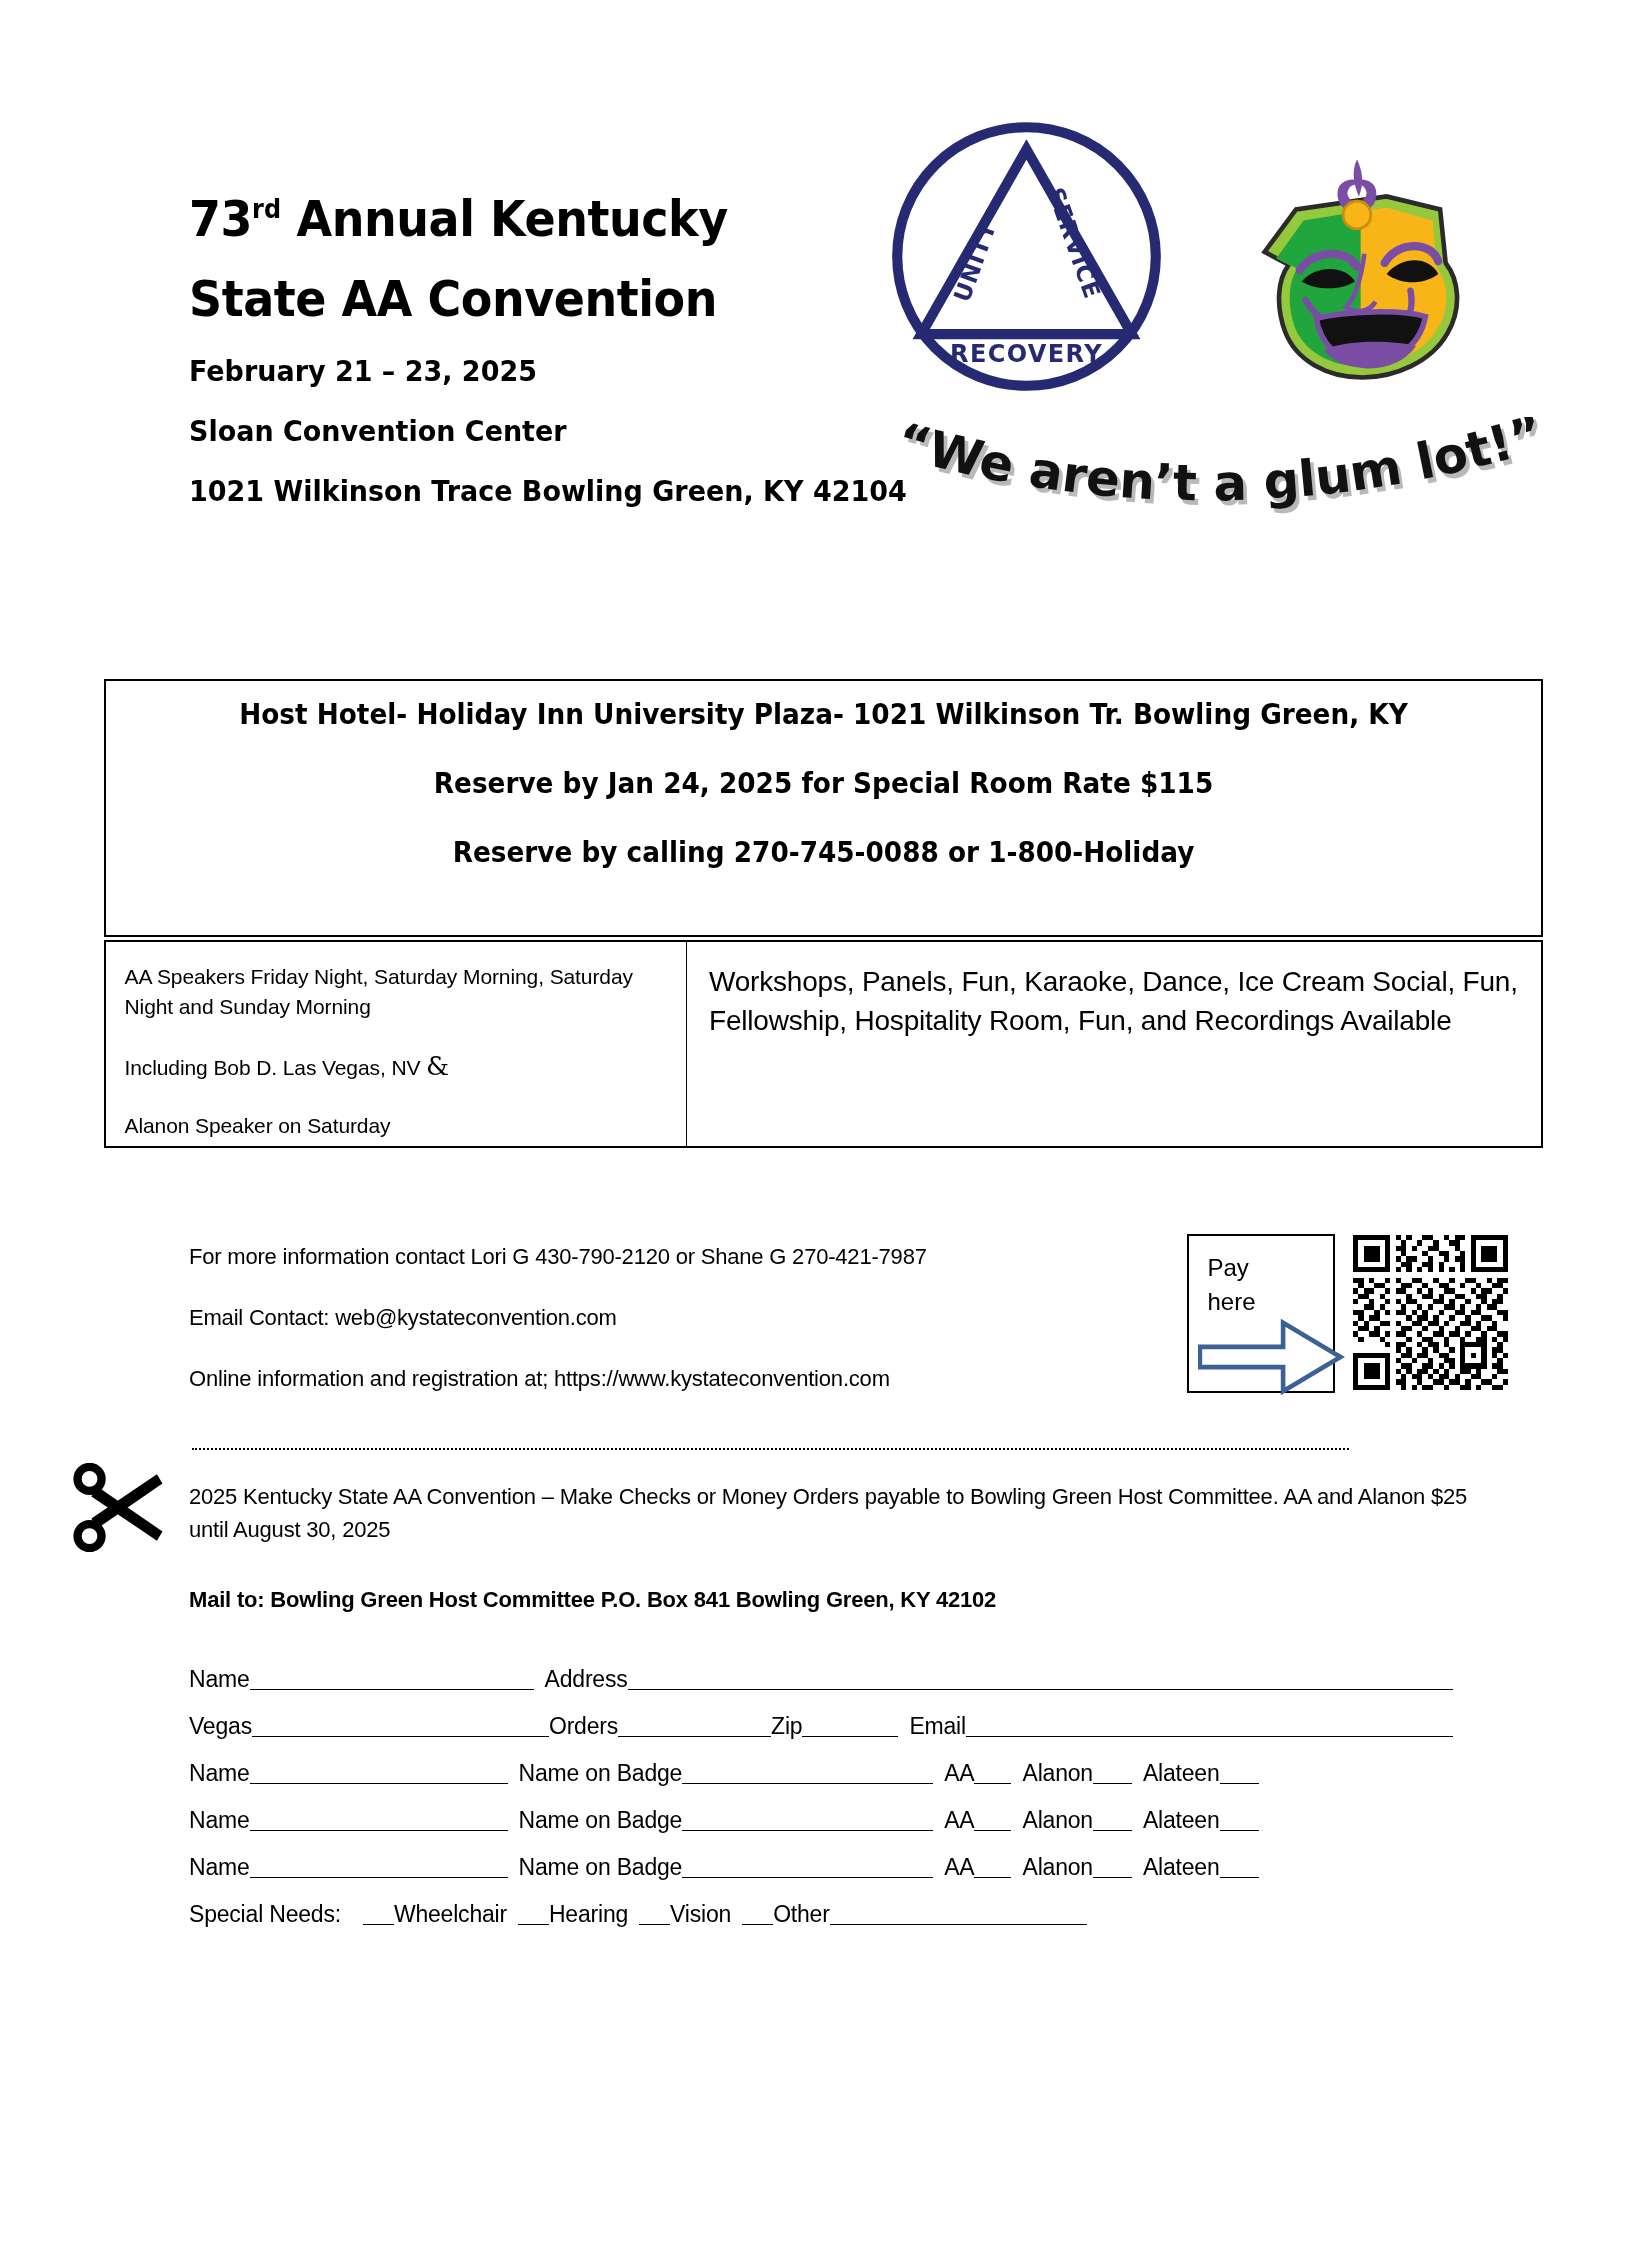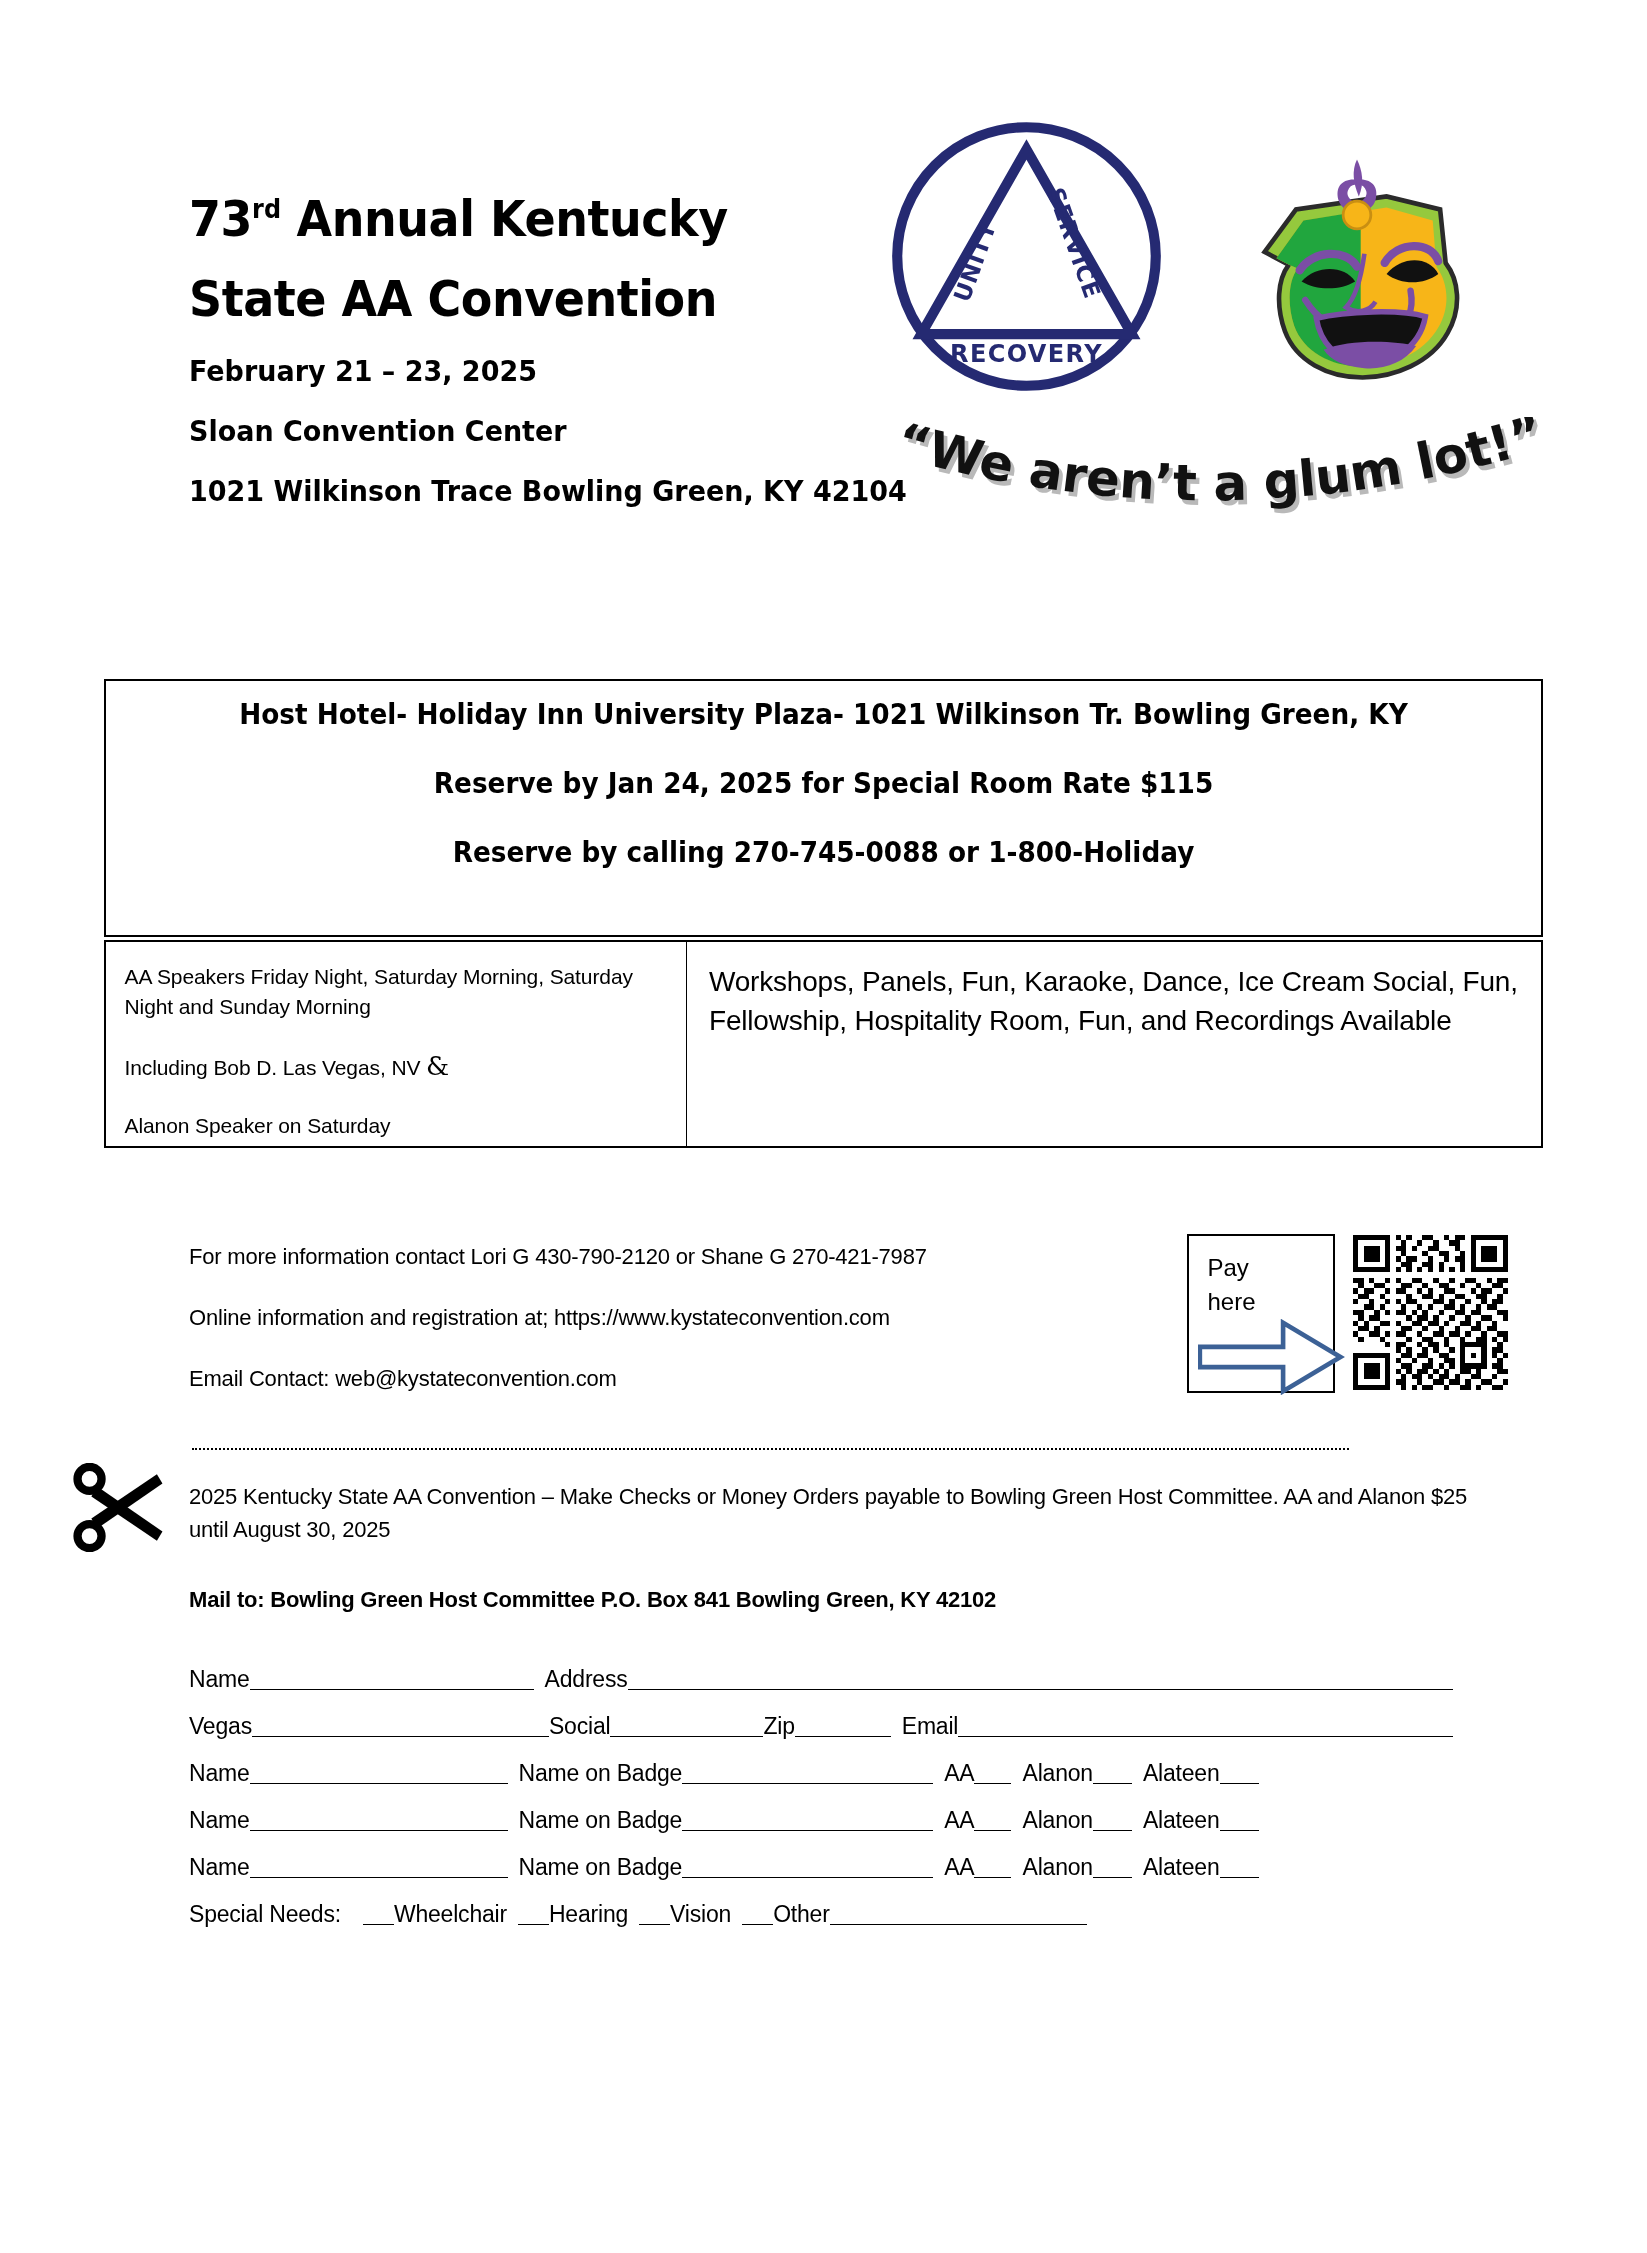--- a/index.html
+++ b/index.html
@@ -404,22 +404,22 @@
       <p><span>Including Bob D. Las Vegas, NV</span> <span class="amp">&amp;</span></p>
       <p>Alanon Speaker on Saturday</p>
     </div>
     <div class="col-right">
       <p>Workshops, Panels, Fun, Karaoke, Dance, Ice Cream Social, Fun, Fellowship, Hospitality Room, Fun, and Recordings Available</p>
     </div>
   </div>
 
   <div class="contact-block">
     <p>For more information contact Lori G 430-790-2120 or Shane G 270-421-7987</p>
+    <p>Email Contact: web@kystateconvention.com</p>
     <p>Online information and registration at; https://www.kystateconvention.com</p>
-    <p>Email Contact: web@kystateconvention.com</p>
   </div>
 
   <div class="pay-box">
     <div class="pay-text">
       <div>Pay</div>
       <div>here</div>
     </div>
     <div class="pay-arrow">
       <svg viewBox="0 0 160 82" width="148" height="76" aria-hidden="true">
         <polygon points="2,30 92,30 92,4 154,41 92,78 92,52 2,52" fill="#ffffff" stroke="#3c6196" stroke-width="5" stroke-linejoin="miter"></polygon>
@@ -685,21 +685,21 @@
       <span class="lbl">Name</span>
       <span class="rule w-name1"></span>
       <span class="sp"></span>
       <span class="lbl">Address</span>
       <span class="rule grow"></span>
     </div>
 
     <div class="form-row">
       <span class="lbl">Vegas</span>
       <span class="rule w-city"></span>
-      <span class="lbl">Social</span>
+      <span class="lbl">Orders</span>
       <span class="rule w-state"></span>
       <span class="lbl">Zip</span>
       <span class="rule w-zip"></span>
       <span class="sp"></span>
       <span class="lbl">Email</span>
       <span class="rule grow"></span>
     </div>
 
     <div class="form-row">
       <span class="lbl">Name</span>

